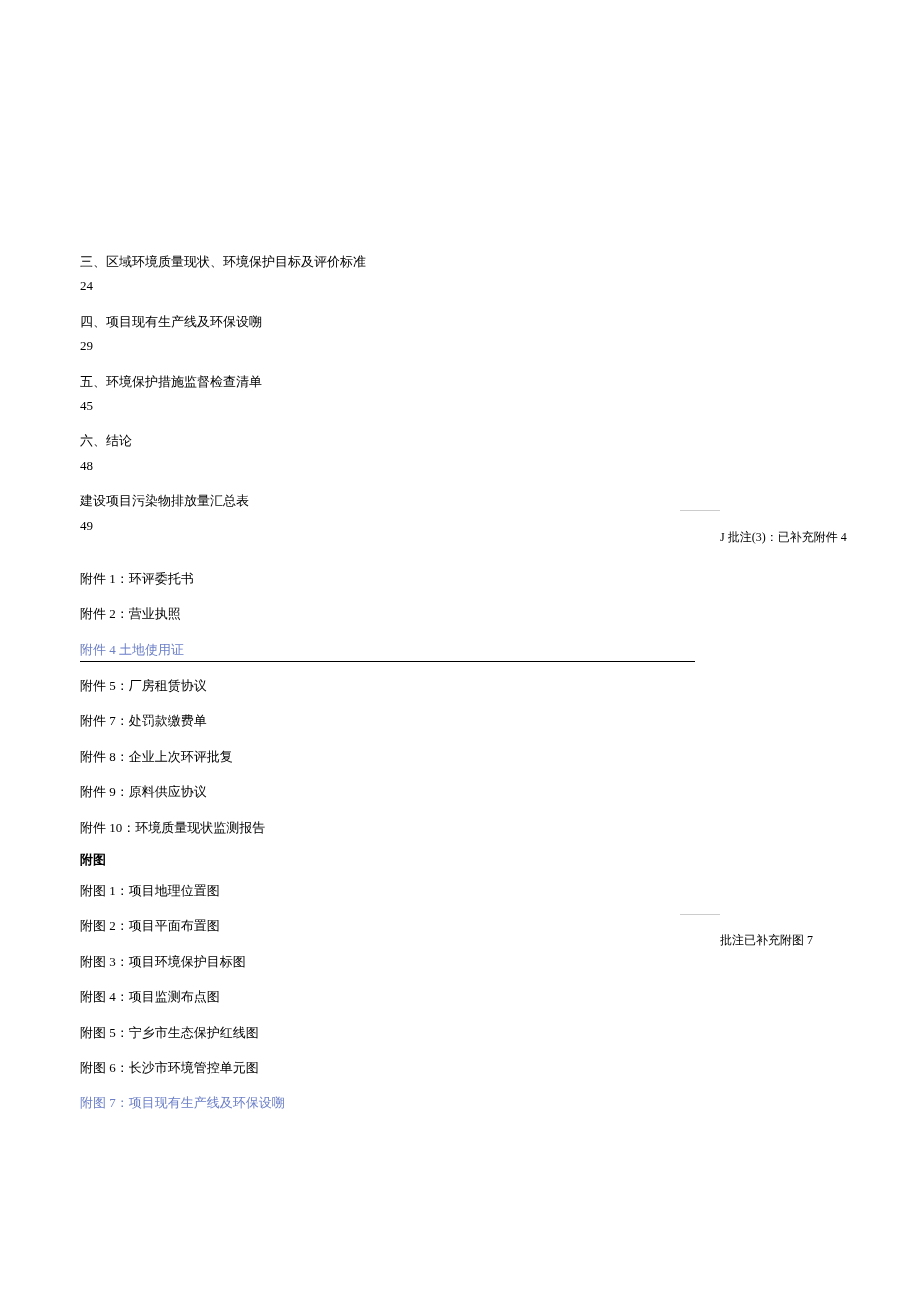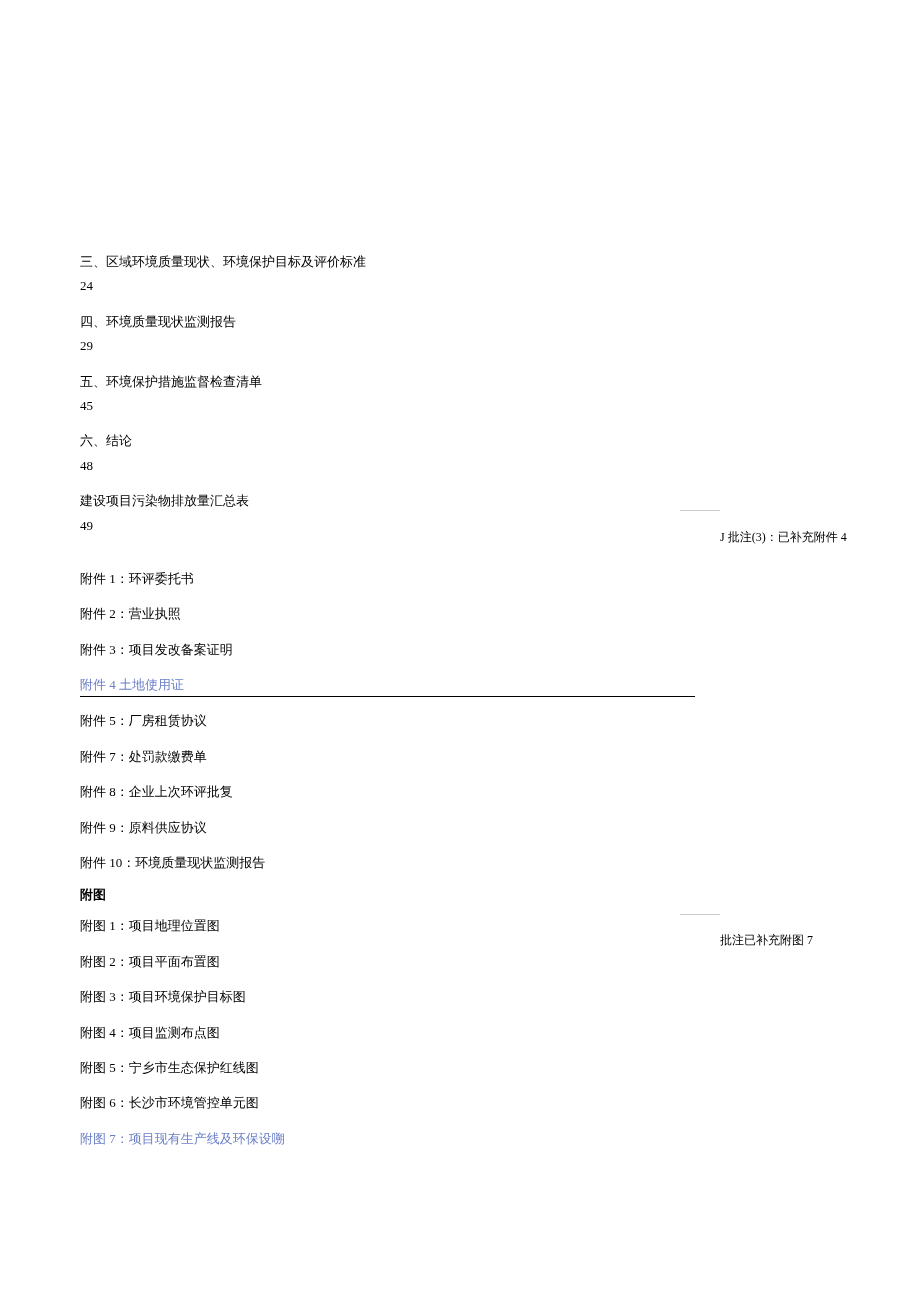--- a/index.html
+++ b/index.html
@@ -107,21 +107,21 @@
 
 <div class="page">
 
   <div class="toc-section">
     <div class="toc-line">
       <span class="toc-text">三、区域环境质量现状、环境保护目标及评价标准</span>
       <span class="toc-dots"></span>
       <span class="toc-page">24</span>
     </div>
     <div class="toc-line">
-      <span class="toc-text">四、环境质量现状监测报告</span>
+      <span class="toc-text">四、项目现有生产线及环保设嗍</span>
       <span class="toc-dots"></span>
       <span class="toc-page">29</span>
     </div>
     <div class="toc-line">
       <span class="toc-text">五、环境保护措施监督检查清单</span>
       <span class="toc-dots"></span>
       <span class="toc-page">45</span>
     </div>
     <div class="toc-line">
       <span class="toc-text">六、结论</span>
@@ -131,21 +131,20 @@
     <div class="toc-line">
       <span class="toc-text">建设项目污染物排放量汇总表</span>
       <span class="toc-dots"></span>
       <span class="toc-page">49</span>
     </div>
   </div>
 
   <div>
     <div class="list-item">附件 1：环评委托书</div>
     <div class="list-item">附件 2：营业执照</div>
-    <div class="list-item">附件 3：项目发改备案证明</div>
     <div class="list-item comment-line">
       <span class="comment-bracket-left">|</span>
       <span class="comment-underline">
         <span class="comment-text">附件 4 土地使用证</span>
       </span>
       <span class="comment-bracket-right"></span>
     </div>
     <div class="list-item">附件 5：厂房租赁协议</div>
     <div class="list-item">附件 7：处罚款缴费单</div>
     <div class="list-item">附件 8：企业上次环评批复</div>

